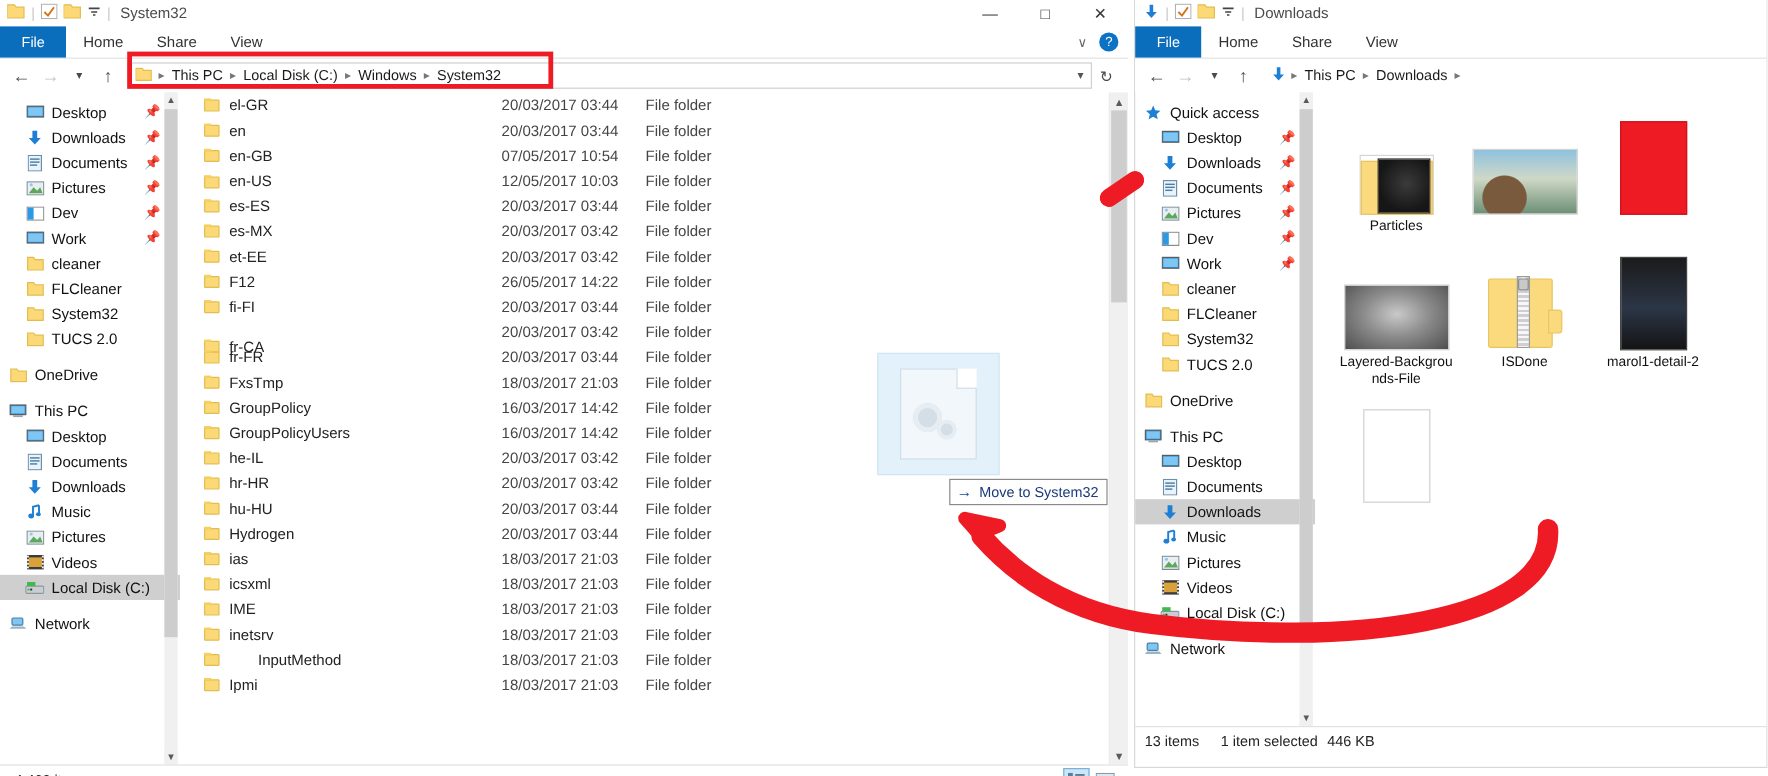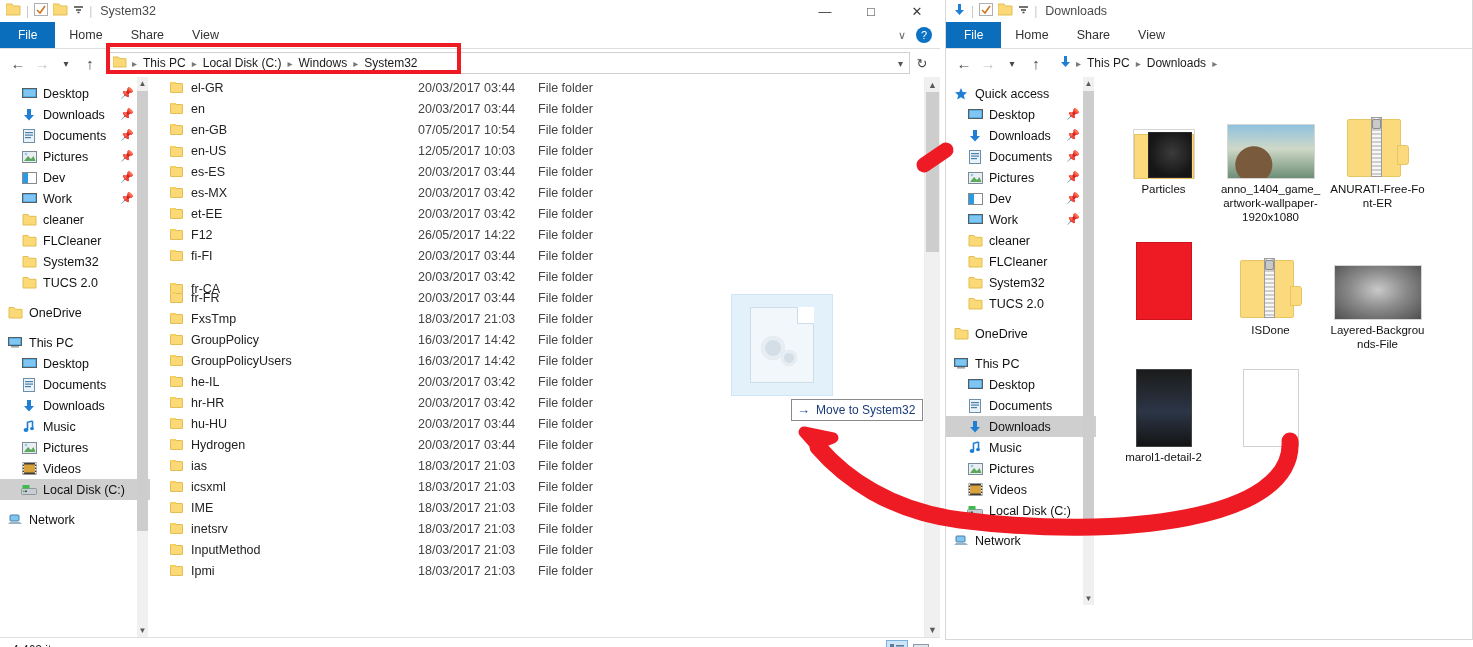--- a/index.html
+++ b/index.html
@@ -591,21 +591,21 @@
           <div class="row">
             <div class="c-name" style="width:260px;">
               <span class="folder"></span>
               <span>inetsrv</span>
             </div>
             <div class="c-date" style="width:120px;">18/03/2017 21:03</div>
             <div class="c-type" style="width:110px;">File folder</div>
             <div class="c-size" style="width:78px;"></div>
           </div>
           <div class="row">
-            <div class="c-name" style="width:260px;">
+            <div class="c-name" style="width:260px;gap:24px;">
               <span class="folder"></span>
               <span>InputMethod</span>
             </div>
             <div class="c-date" style="width:120px;">18/03/2017 21:03</div>
             <div class="c-type" style="width:110px;">File folder</div>
             <div class="c-size" style="width:78px;"></div>
           </div>
           <div class="row">
             <div class="c-name" style="width:260px;">
               <span class="folder"></span>
@@ -939,74 +939,66 @@
                 <div class="back"></div>
                 <div class="pv"></div>
               </div>
             </div>
             <div class="ilabel">Particles</div>
           </div>
           <div class="icell">
             <div class="ithumb">
               <div class="photo anno"></div>
             </div>
-            <div class="ilabel">anno_1404_game_artwork-wallpaper-1920x1080</div>
+          </div>
+          <div class="icell">
+            <div class="ithumb">
+              <div class="photo red"></div>
+            </div>
+            <div class="ilabel"></div>
+          </div>
+          <div class="icell">
+            <div class="ithumb">
+              <div class="photo layered"></div>
+            </div>
+            <div class="ilabel">Layered-Backgrounds-File</div>
           </div>
           <div class="icell">
             <div class="ithumb">
               <div class="zipfold">
                 <div class="body"></div>
                 <div class="flap"></div>
                 <div class="zipper"></div>
                 <div class="teeth"></div>
                 <div class="pull"></div>
               </div>
             </div>
-            <div class="ilabel">ANURATI-Free-Font-ER</div>
-          </div>
-          <div class="icell">
-            <div class="ithumb">
-              <div class="photo red"></div>
-            </div>
-            <div class="ilabel"></div>
-          </div>
-          <div class="icell">
-            <div class="ithumb">
-              <div class="zipfold">
-                <div class="body"></div>
-                <div class="flap"></div>
-                <div class="zipper"></div>
-                <div class="teeth"></div>
-                <div class="pull"></div>
-              </div>
-            </div>
             <div class="ilabel">ISDone</div>
-          </div>
-          <div class="icell">
-            <div class="ithumb">
-              <div class="photo layered"></div>
-            </div>
-            <div class="ilabel">Layered-Backgrounds-File</div>
           </div>
           <div class="icell">
             <div class="ithumb">
               <div class="photo dark"></div>
             </div>
             <div class="ilabel">marol1-detail-2</div>
           </div>
           <div class="icell">
             <div class="ithumb">
               <div class="photo blank"></div>
             </div>
             <div class="ilabel"></div>
           </div>
         </div>
     </div>
   </div>
 
+  <div class="statusbar" style="padding-left:8px;gap:18px;">
+    <span>13 items</span>
+    <span>1 item selected</span>
+    <span style="margin-left:-10px;">446 KB</span>
+  </div>
 </div>
 
 <div class="redbox" style="left:106px;top:43px;width:355px;height:31px;"></div>
 
 <svg class="annot" width="1473" height="647">
 
   <path d="M1290,441 C1295,520 1120,540 960,520 C890,511 845,478 818,447" stroke="#ee1b24" stroke-width="17" fill="none" stroke-linecap="round"></path>
   <path d="M804,432 L833,438 L818,444 L828,459 Z" fill="#ee1b24" stroke="#ee1b24" stroke-width="11" stroke-linejoin="round"></path>
 
   <path d="M924,165 L946,150" stroke="#ee1b24" stroke-width="15" stroke-linecap="round" fill="none"></path>

